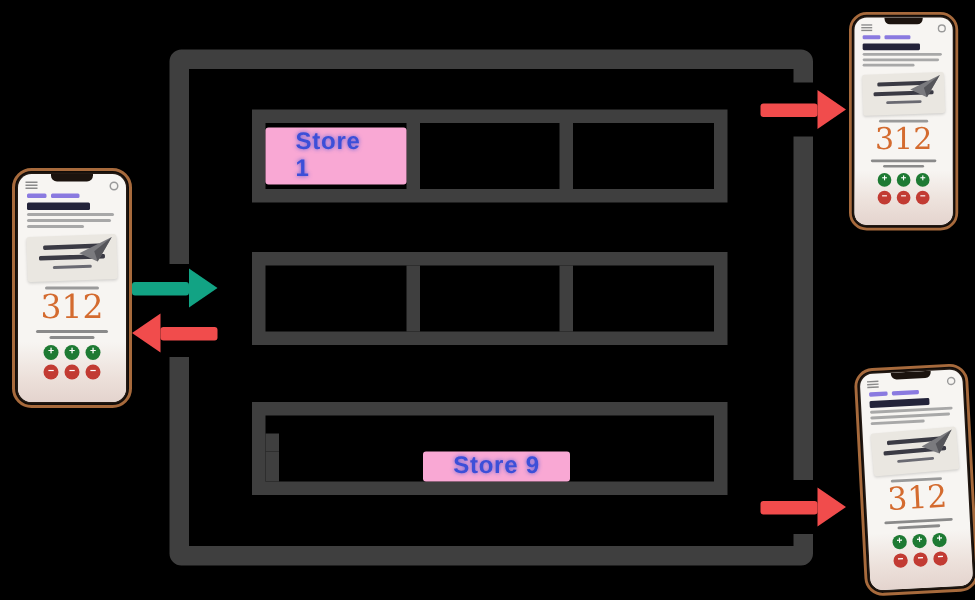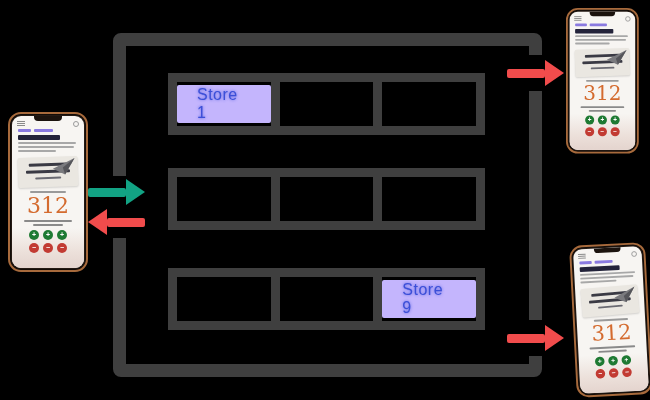--- a/index.html
+++ b/index.html
@@ -13,26 +13,26 @@
 
   
   .outer-rect {
     position: absolute; left: 113px; top: 33px; width: 429px; height: 344px;
     border: 13px solid var(--grid-border); border-radius: 8px;
   }
   .strip {
     position: absolute; left: 168px; width: 317px; height: 62px;
     border: 9px solid var(--grid-border); display: flex;
   }
-  .strip.r1 { top: 73px; } .strip.r2 { top: 168px; } .strip.r3 { top: 268px; }
+  .strip.r1 { top: 73px; } .strip.r2 { top: 168px; } .strip.r3 { top: 268px; flex-direction: column; }
   .cell { flex: 1; display: flex; align-items: center; justify-content: center; }
   .cell + .cell { border-left: 9px solid var(--grid-border); }
   .store-label {
-    color: var(--store-label); font-weight: normal; font-size: 16px;
-    letter-spacing: .5px; background: #c4b5fd; padding: 1px 20px; border-radius: 2px;
+    color: var(--store-label); font-weight: bold; font-size: 16px;
+    letter-spacing: .5px; background: #f9a8d4; padding: 1px 20px; border-radius: 2px;
     text-shadow: 0 0 3px rgba(60,79,216,.8); filter: blur(.3px);
   }
 
   
   .arrow-box {
     position: absolute; background: #000; display: flex; align-items: center;
   }
   .arrow { display: flex; align-items: center; }
   .shaft { width: 38px; height: 9px; border-radius: 2px; }
   .head-r { width: 0; height: 0; border-top: 13px solid transparent;

